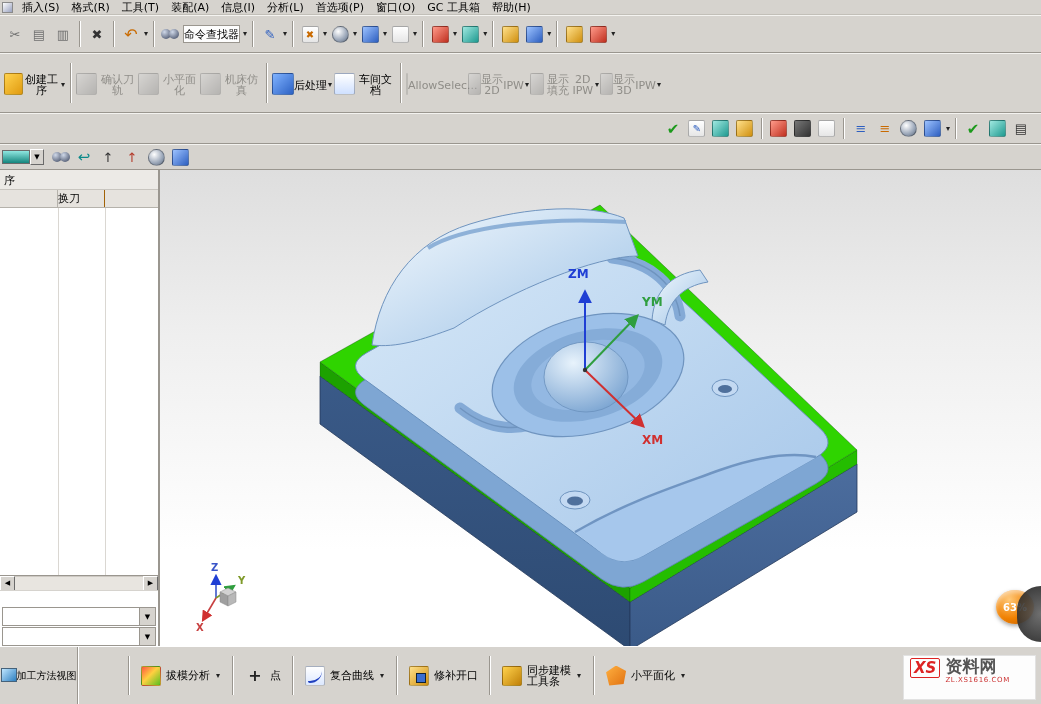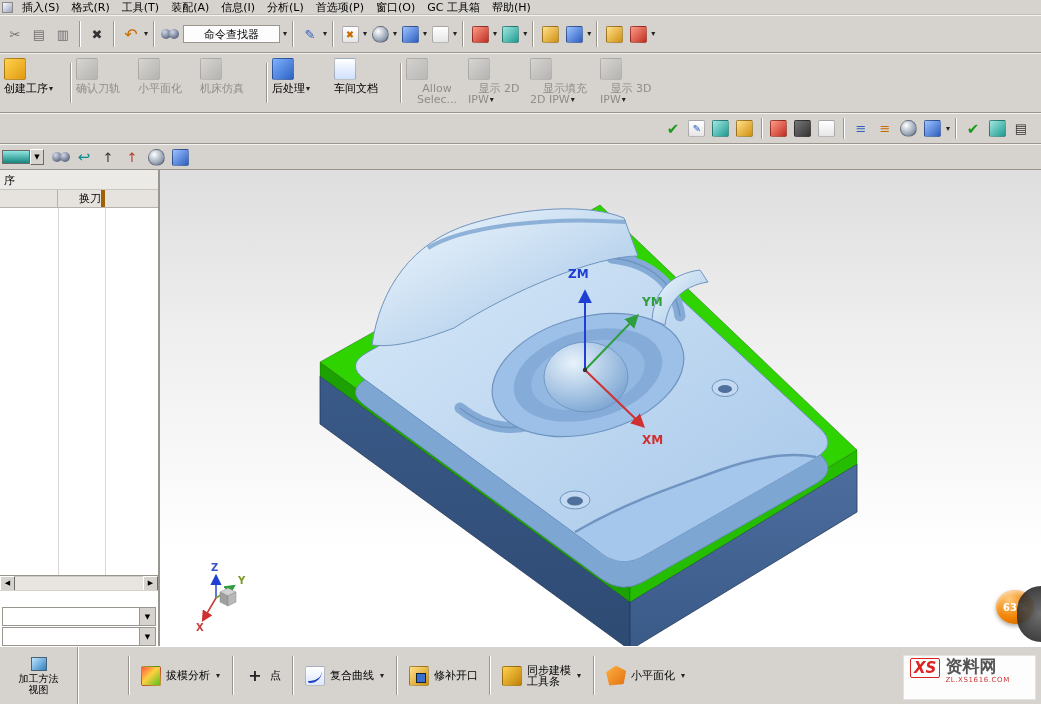--- a/index.html
+++ b/index.html
@@ -18,27 +18,27 @@
   .bx-blue{background:linear-gradient(135deg,#9cc2ff,#2e5fc0);}
   .bx-teal{background:linear-gradient(135deg,#9fe8e0,#1f9a90);}
   .bx-gold{background:linear-gradient(135deg,#ffe08a,#d09010);}
   .bx-white{background:linear-gradient(180deg,#fff,#e6e6e6);}
   .bx-red{background:linear-gradient(135deg,#ff9a8a,#c03020);}
   .bx-dark{background:linear-gradient(135deg,#777,#333);}
   .bx-sphere{border-radius:50%;background:radial-gradient(circle at 35% 30%,#fff,#9aa6b8 60%,#5a6678);}
   .g-gray{color:#6f6f6f;} .g-dark{color:#333;} .g-orange{color:#c96a00;} .g-green{color:#1c9a1c;} .g-blue{color:#2e5fc0;} .g-red{color:#b43a2a;} .g-teal{color:#0a8a8a;}
   
   .tb1{height:38px;padding:0 3px;}
-  .finder-box{border:1px solid #9a968f;background:#fdfdfd;font-size:11px;padding:1px 20px;height:18px;display:flex;align-items:center;margin:0 2px;white-space:nowrap;}
+  .finder-box{border:1px solid #9a968f;background:#fdfdfd;font-size:11px;padding:1px 0;height:18px;display:flex;align-items:center;margin:0 2px;white-space:nowrap;}
   .binoc{width:18px;height:11px;position:relative;margin:0 2px;}
   .binoc::before,.binoc::after{content:"";position:absolute;top:0;width:10px;height:10px;border-radius:50%;background:radial-gradient(circle at 35% 30%,#cfd8e8,#37415a);}
   .binoc::before{left:0;} .binoc::after{right:0;}
   
   .tb2{height:60px;padding:0 4px;align-items:stretch;}
-  .bb{width:62px;display:flex;flex-direction:column;justify-content:flex-start;font-size:11px;padding-top:4px;cursor:default;}
+  .bb{width:62px;display:flex;flex-direction:row;align-items:center;justify-content:flex-start;font-size:11px;padding-top:4px;cursor:default;}
   .bb .ico{width:22px;height:22px;margin-bottom:3px;border-radius:2px;border:1px solid rgba(0,0,0,.25);}
   .bb .lblrow{display:flex;align-items:center;line-height:11px;text-align:center;}
   .bb .lbl2{line-height:11px;text-align:center;}
   .bb.disabled{color:#8f8d88;}
   .bb.disabled .ico{opacity:.45;filter:grayscale(1);}
   .ico-create{background:linear-gradient(135deg,#ffd24d,#e09a10);}
   .ico-gen{background:linear-gradient(135deg,#d8d8d8,#8f8f8f);}
   .ico-post{background:linear-gradient(135deg,#7fb2ff,#2d62c4);}
   .ico-doc{background:linear-gradient(180deg,#ffffff,#cfe0ff);}
   .ico-allow{background:linear-gradient(135deg,#cfcfcf,#9a9a9a);}
@@ -47,42 +47,42 @@
   
   .tb4{height:26px;padding-left:2px;}
   .swatch{width:28px;height:14px;border:1px solid #6a6a6a;background:linear-gradient(180deg,#8fe6e0,#14857d);}
   .swbtn{width:14px;height:16px;background:#d6d3ce;border:1px solid;border-color:#fff #6a6a6a #6a6a6a #fff;display:flex;align-items:center;justify-content:center;font-size:7px;margin-right:6px;}
   
   .main{display:flex;height:476px;}
   .panel{width:160px;background:#fff;border-right:2px solid #9a968f;display:flex;flex-direction:column;font-size:11px;}
   .p-title{height:20px;background:#eceae6;padding:3px 4px;border-bottom:1px solid #c8c5bf;}
   .p-header{height:18px;display:flex;background:#e6e3de;border-bottom:1px solid #b5b2ab;}
   .p-h1{width:58px;border-right:1px solid #b5b2ab;}
-  .p-h2{width:47px;border-right:4px solid #a16207;text-align:right;line-height:17px;font-family:Liberation Serif, serif;}
+  .p-h2{width:47px;border-right:1px solid #a16207;text-align:left;line-height:17px;font-family:Liberation Serif, serif;}
   .p-h3{flex:1;}
   .p-list{flex:1;position:relative;background:#fff;}
   .p-vline{position:absolute;top:0;bottom:0;width:1px;background:#dad7d2;}
   .p-scroll{height:15px;display:flex;align-items:center;background:#cdc9c3;border-top:1px solid #9a968f;}
   .sbtn{width:15px;height:15px;background:#d6d3ce;border:1px solid;border-color:#fff #6a6a6a #6a6a6a #fff;font-size:7px;display:flex;align-items:center;justify-content:center;padding:0;}
   .strack{flex:1;height:13px;background:#e8e5e0;}
   .p-gap{height:16px;background:#fff;border-top:1px solid #d6d3ce;}
   .p-combo{height:19px;display:flex;border:1px solid #9a968f;background:#fff;margin:1px 2px 0 2px;}
   .p-combo-field{flex:1;}
   .p-combo-btn{width:16px;background:#d6d3ce;border-left:1px solid #9a968f;display:flex;align-items:center;justify-content:center;font-size:7px;}
   
   .viewport{position:relative;flex:1;overflow:hidden;background:linear-gradient(180deg,#dedede 0%,#efefef 35%,#ffffff 80%);}
   .badge{position:absolute;left:836px;top:420px;width:38px;height:34px;border-radius:50%;
          background:radial-gradient(circle at 35% 28%,#ffc878,#f08000 55%,#b85800);
          display:flex;align-items:center;justify-content:center;color:#fff;font-size:10px;font-weight:bold;
          box-shadow:inset 0 3px 4px rgba(255,255,255,.55), 0 2px 4px rgba(0,0,0,.35);}
   .sliver{position:absolute;right:0;top:416px;width:24px;height:56px;border-radius:28px 0 0 28px;
           background:radial-gradient(circle at 100% 50%,#606060,#181818);opacity:.9;}
   
   .bottombar{height:58px;background:#d6d3ce;border-top:1px solid #fff;display:flex;align-items:stretch;}
-  .bl-btn{width:78px;display:flex;flex-direction:column;align-items:center;justify-content:center;font-size:10px;line-height:11px;border-right:1px solid #9a968f;box-shadow:1px 0 0 #fff;}
+  .bl-btn{width:78px;display:flex;flex-direction:row;align-items:center;justify-content:center;font-size:10px;line-height:11px;border-right:1px solid #9a968f;box-shadow:1px 0 0 #fff;}
   .bl-ico{width:16px;height:14px;margin-bottom:2px;background:linear-gradient(135deg,#bfe6ff,#2e7fc0);border:1px solid #46627a;}
   .bspacer{width:46px;}
   .bt-item{display:flex;align-items:center;padding:0 7px;font-size:11px;gap:5px;}
   .bt-lbl2{line-height:11px;}
   .ic20{width:20px;height:20px;border-radius:2px;border:1px solid rgba(0,0,0,.25);}
   .ic-draft{background:linear-gradient(135deg,#ff5840 0%,#ffd040 45%,#58c020 100%);}
   .ic-curve{background:linear-gradient(180deg,#fff,#dce8ff);position:relative;}
   .ic-curve::after{content:"";position:absolute;left:2px;top:4px;width:14px;height:10px;border-bottom:2px solid #2040c0;border-radius:0 0 14px 2px;}
   .ic-patch{background:linear-gradient(135deg,#ffe08a,#d09010);position:relative;}
   .ic-patch::after{content:"";position:absolute;right:2px;bottom:2px;width:8px;height:8px;background:#3a6ed0;border:1px solid #123;}

